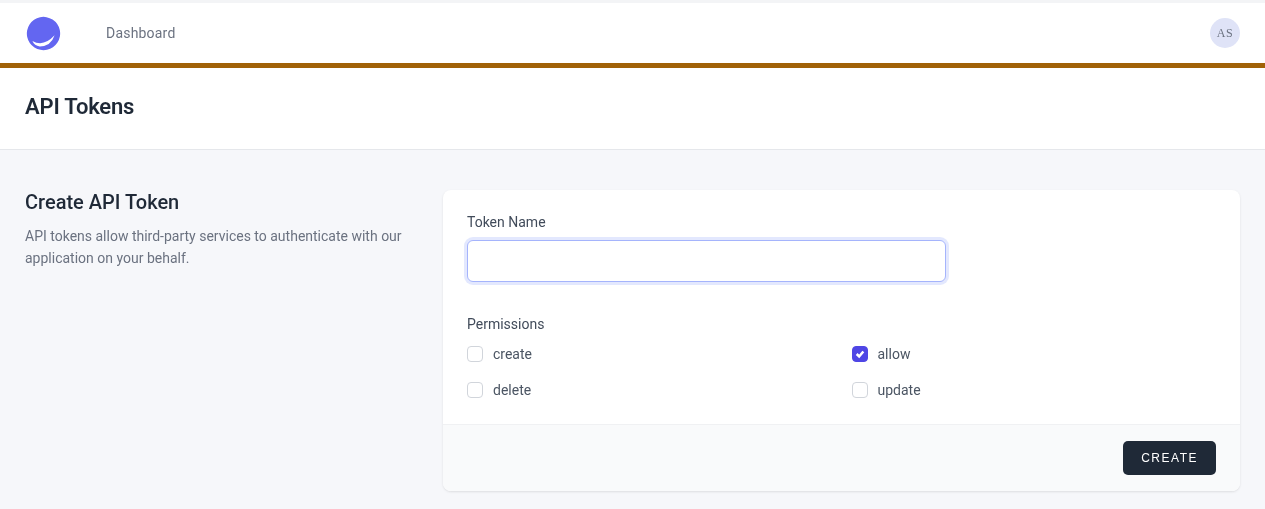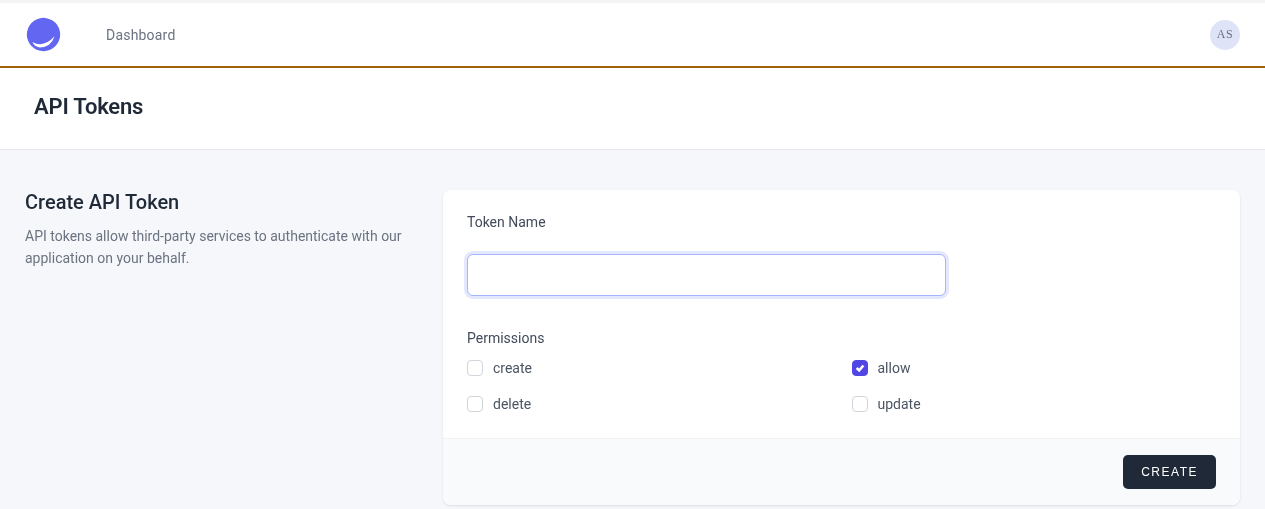--- a/index.html
+++ b/index.html
@@ -14,21 +14,21 @@
     }
     .top-border {
       height: 3px;
       background: #f3f4f6;
     }
     .navbar {
       height: 65px;
       display: flex;
       align-items: center;
       padding: 0 25px;
-      border-bottom: 2px solid #a16207;
+      border-bottom: 5px solid #a16207;
       background: #fff;
     }
     .logo-wrap {
       width: 37px;
       height: 37px;
       display: flex;
       align-items: center;
       justify-content: center;
     }
     .nav-link {
@@ -49,21 +49,21 @@
       color: #6b7280;
       display: flex;
       align-items: center;
       justify-content: center;
       font-size: 12px;
       letter-spacing: 0.5px;
       cursor: pointer;
       font-family: Liberation Serif, serif;
     }
     .page-header {
-      padding: 26px 25px 30px 34px;
+      padding: 26px 25px 30px 25px;
       border-bottom: 1px solid #e5e7eb;
       background: #fff;
     }
     .page-title {
       font-size: 22px;
       font-weight: 600;
       color: #1f2937;
       letter-spacing: -0.2px;
     }
     .content-area {
@@ -96,21 +96,21 @@
       border-radius: 8px;
       box-shadow: 0 1px 3px rgba(0,0,0,0.07), 0 1px 2px rgba(0,0,0,0.04);
       overflow: hidden;
     }
     .card-body {
       padding: 24px 24px 26px 24px;
     }
     .field-label {
       font-size: 14px;
       color: #414b5a;
-      margin-bottom: 24px;
+      margin-bottom: 10px;
       display: block;
     }
     .text-input {
       width: 64%;
       max-width: 496px;
       height: 42px;
       border: 1px solid #d4d7e6;
       border-radius: 6px;
       padding: 0 12px;
       font-size: 15px;

